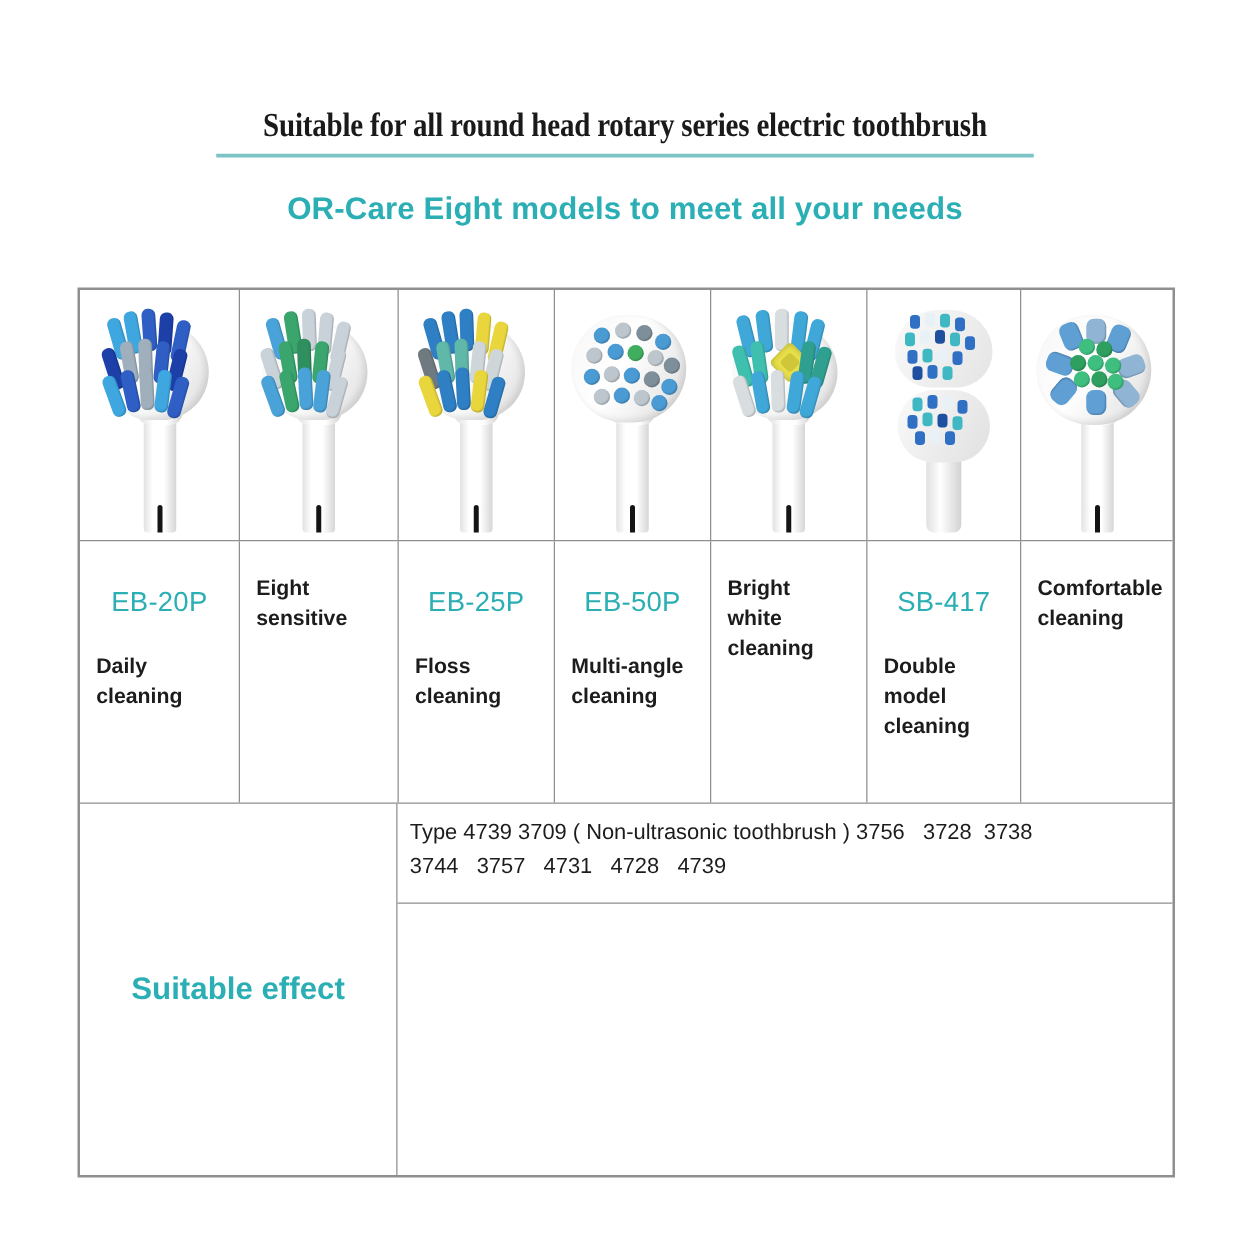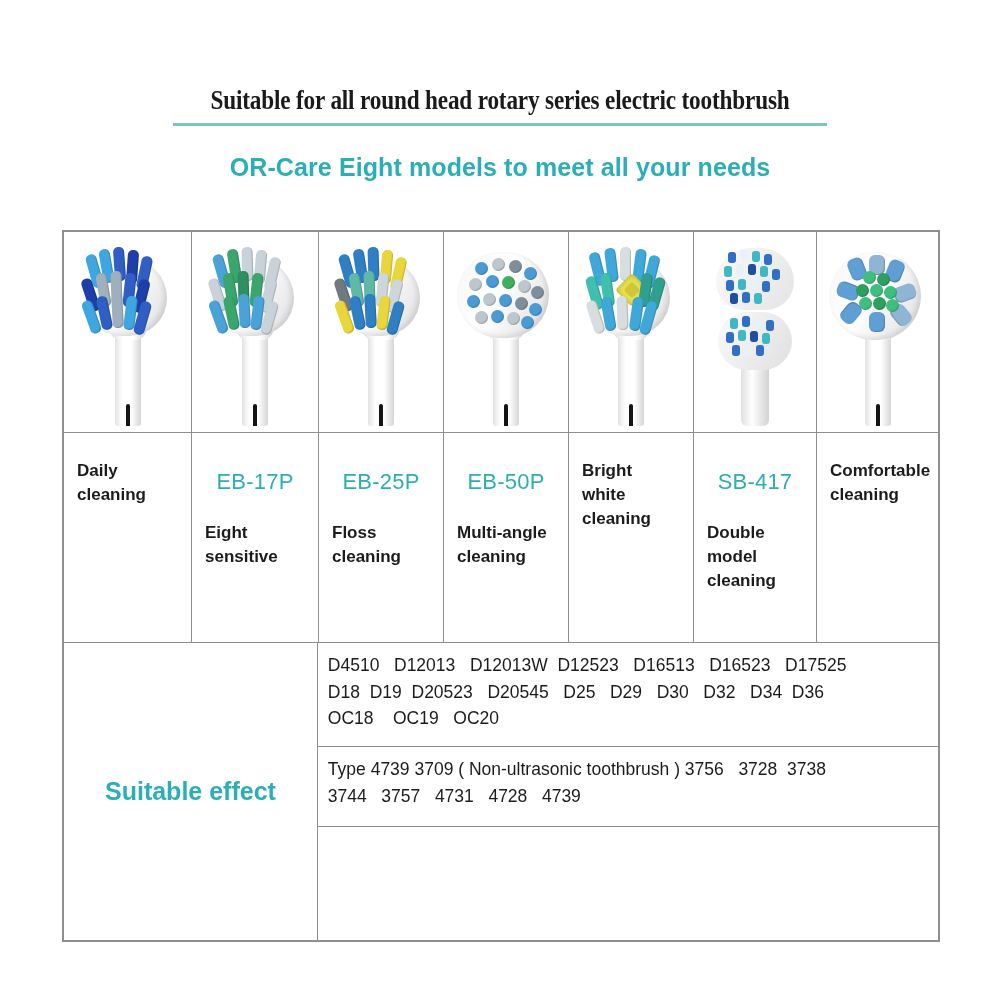--- a/index.html
+++ b/index.html
@@ -410,28 +410,28 @@
         <div class="tuft tt" style="left:40px;top:57px;background:#3fbf7f;"></div>
         <div class="tuft tt" style="left:54px;top:57px;background:#2f9f5f;"></div>
         <div class="tuft tt" style="left:67px;top:59px;background:#3fbf7f;"></div>
       </div>
     </div>
   </div>
 
   <div class="row" id="row-models">
 
     <div class="cell c0 model-cell">
+      <div class="model-code">EB-20P</div>
       <div class="model-desc">
         <div>Daily</div>
         <div>cleaning</div>
       </div>
     </div>
 
     <div class="cell c1 model-cell">
-      <div class="model-code">EB-17P</div>
       <div class="model-desc">
         <div>Eight</div>
         <div>sensitive</div>
       </div>
     </div>
 
     <div class="cell c2 model-cell">
       <div class="model-code">EB-25P</div>
       <div class="model-desc">
         <div>Floss</div>
@@ -472,21 +472,18 @@
     </div>
   </div>
 
   <div class="row" id="row-suitable">
 
     <div class="suit-label-cell">
       <div class="suit-label">Suitable effect</div>
     </div>
 
     <div class="suit-lists">
-      <div class="suit-block" id="suit-block-0">D4510   D12013   D12013W  D12523   D16513   D16523   D17525
-D18  D19  D20523   D20545   D25   D29   D30   D32   D34  D36
-OC18    OC19   OC20</div>
       <div class="suit-block" id="suit-block-1">Type 4739 3709 ( Non-ultrasonic toothbrush ) 3756   3728  3738
 3744   3757   4731   4728   4739</div>
     </div>
   </div>
 
 </div>
 
 </body></html>

